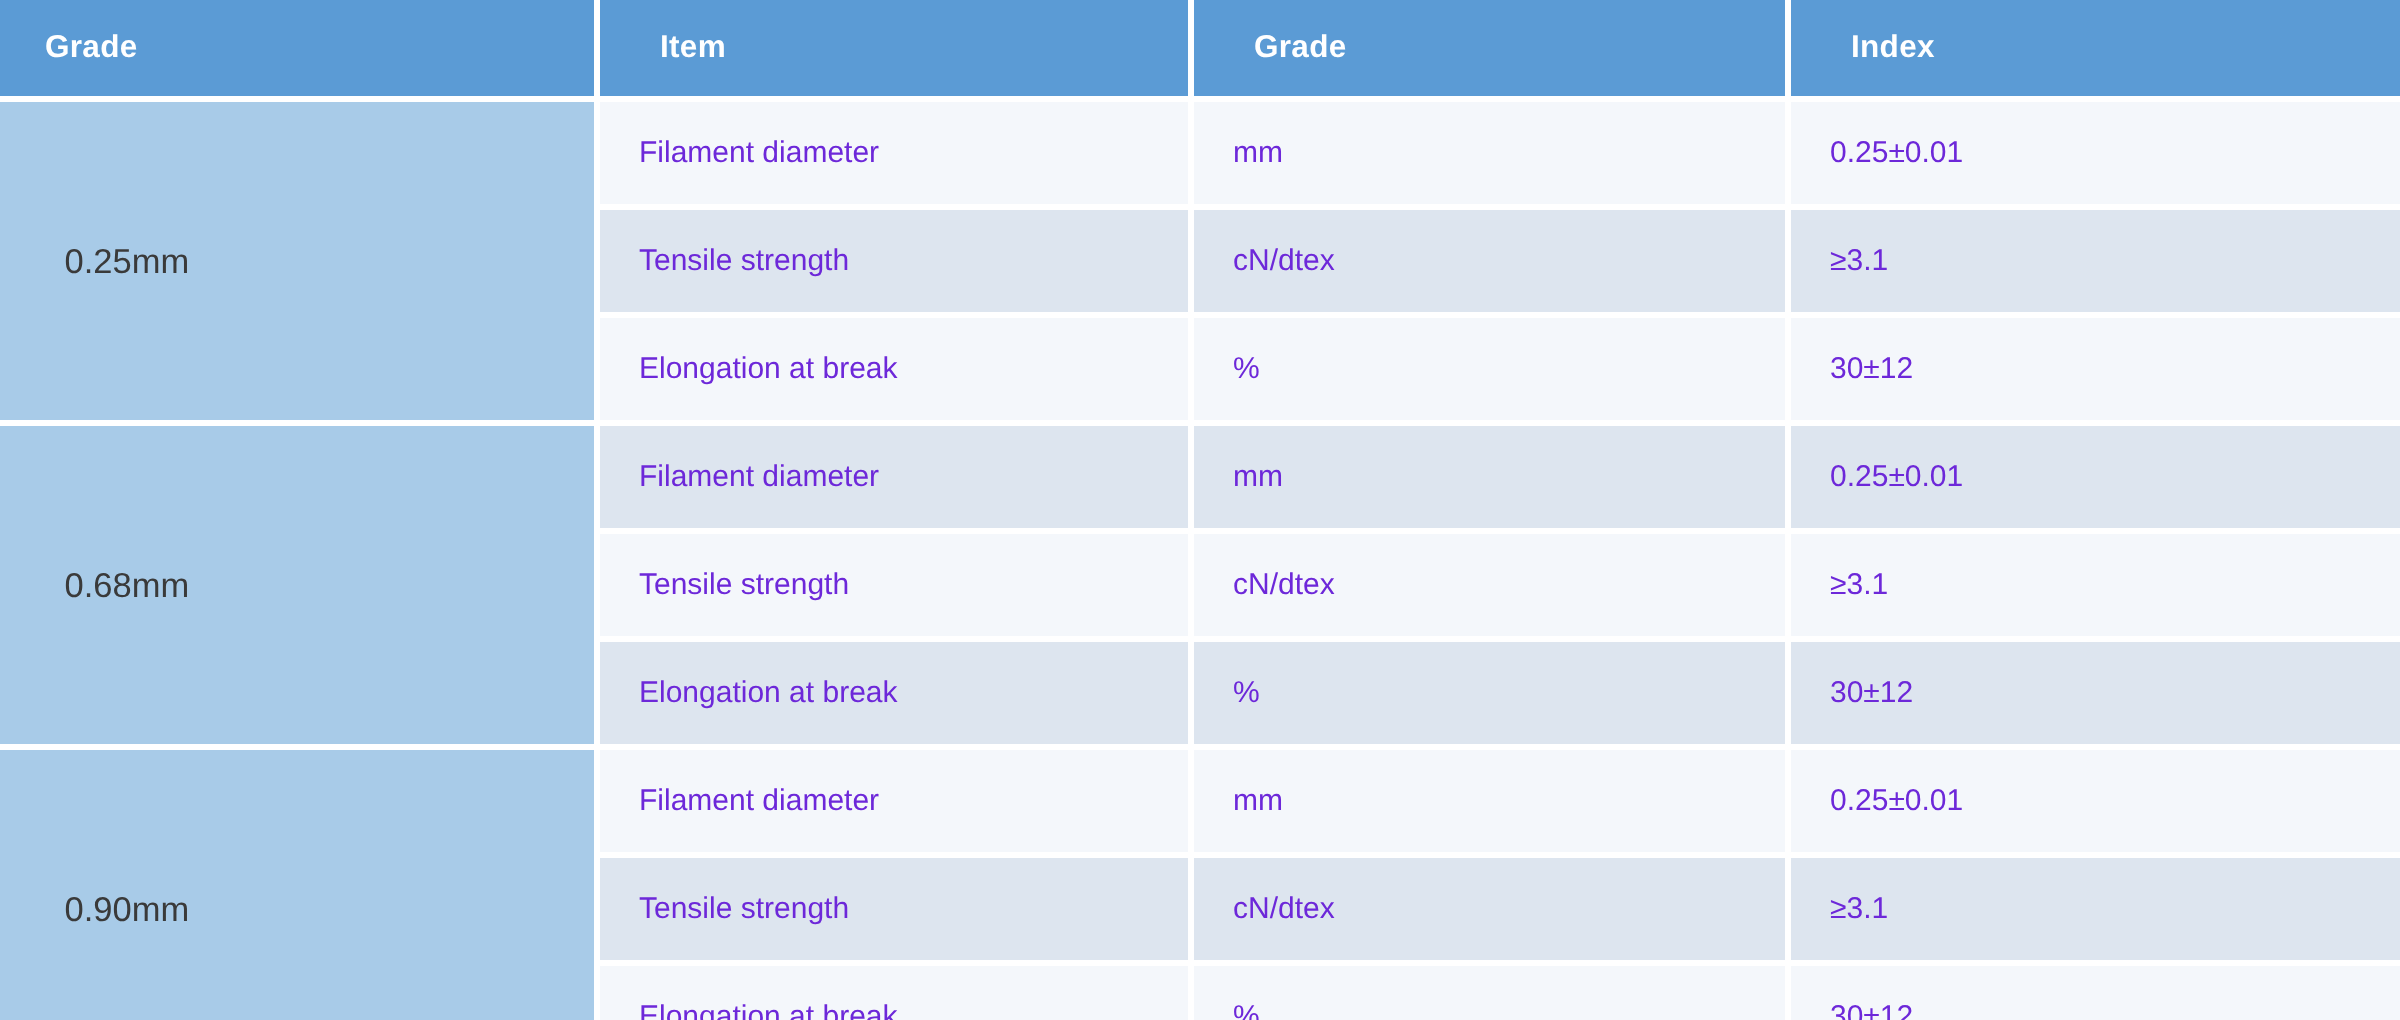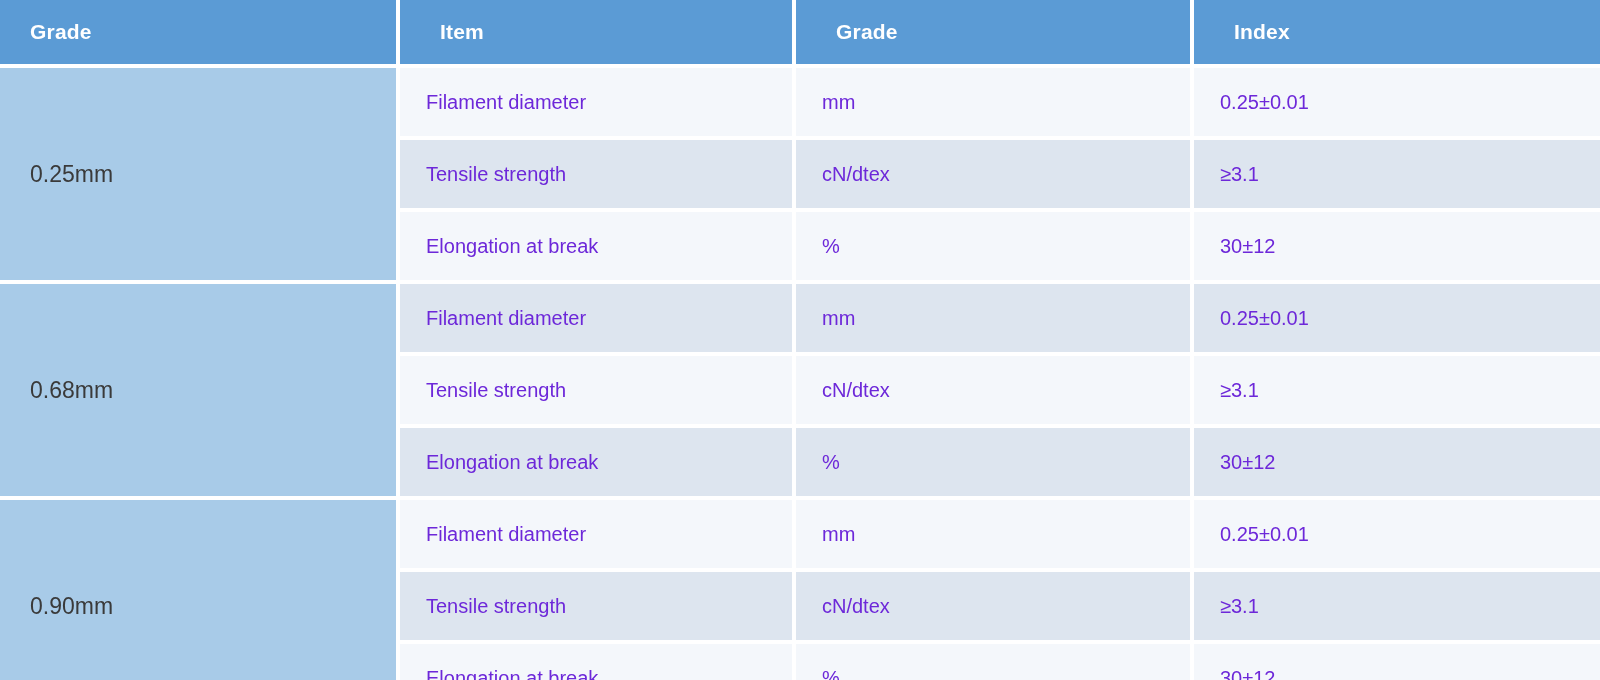--- a/index.html
+++ b/index.html
@@ -42,21 +42,21 @@
   thead th.th-item,
   thead th.th-unit,
   thead th.th-index {
     padding-left: 40px;
   }
 
   td.grade-cell {
     background: #a8cbe8;
     color: #3a3a3a;
     font-size: 23px;
-    padding-left: 30px;
+    padding-left: 43px;
     vertical-align: middle;
     text-align: left;
   }
 
   td.data-cell {
     font-size: 20px;
     color: #6d28d9;
     padding-left: 26px;
     height: 66px;
     vertical-align: middle;

